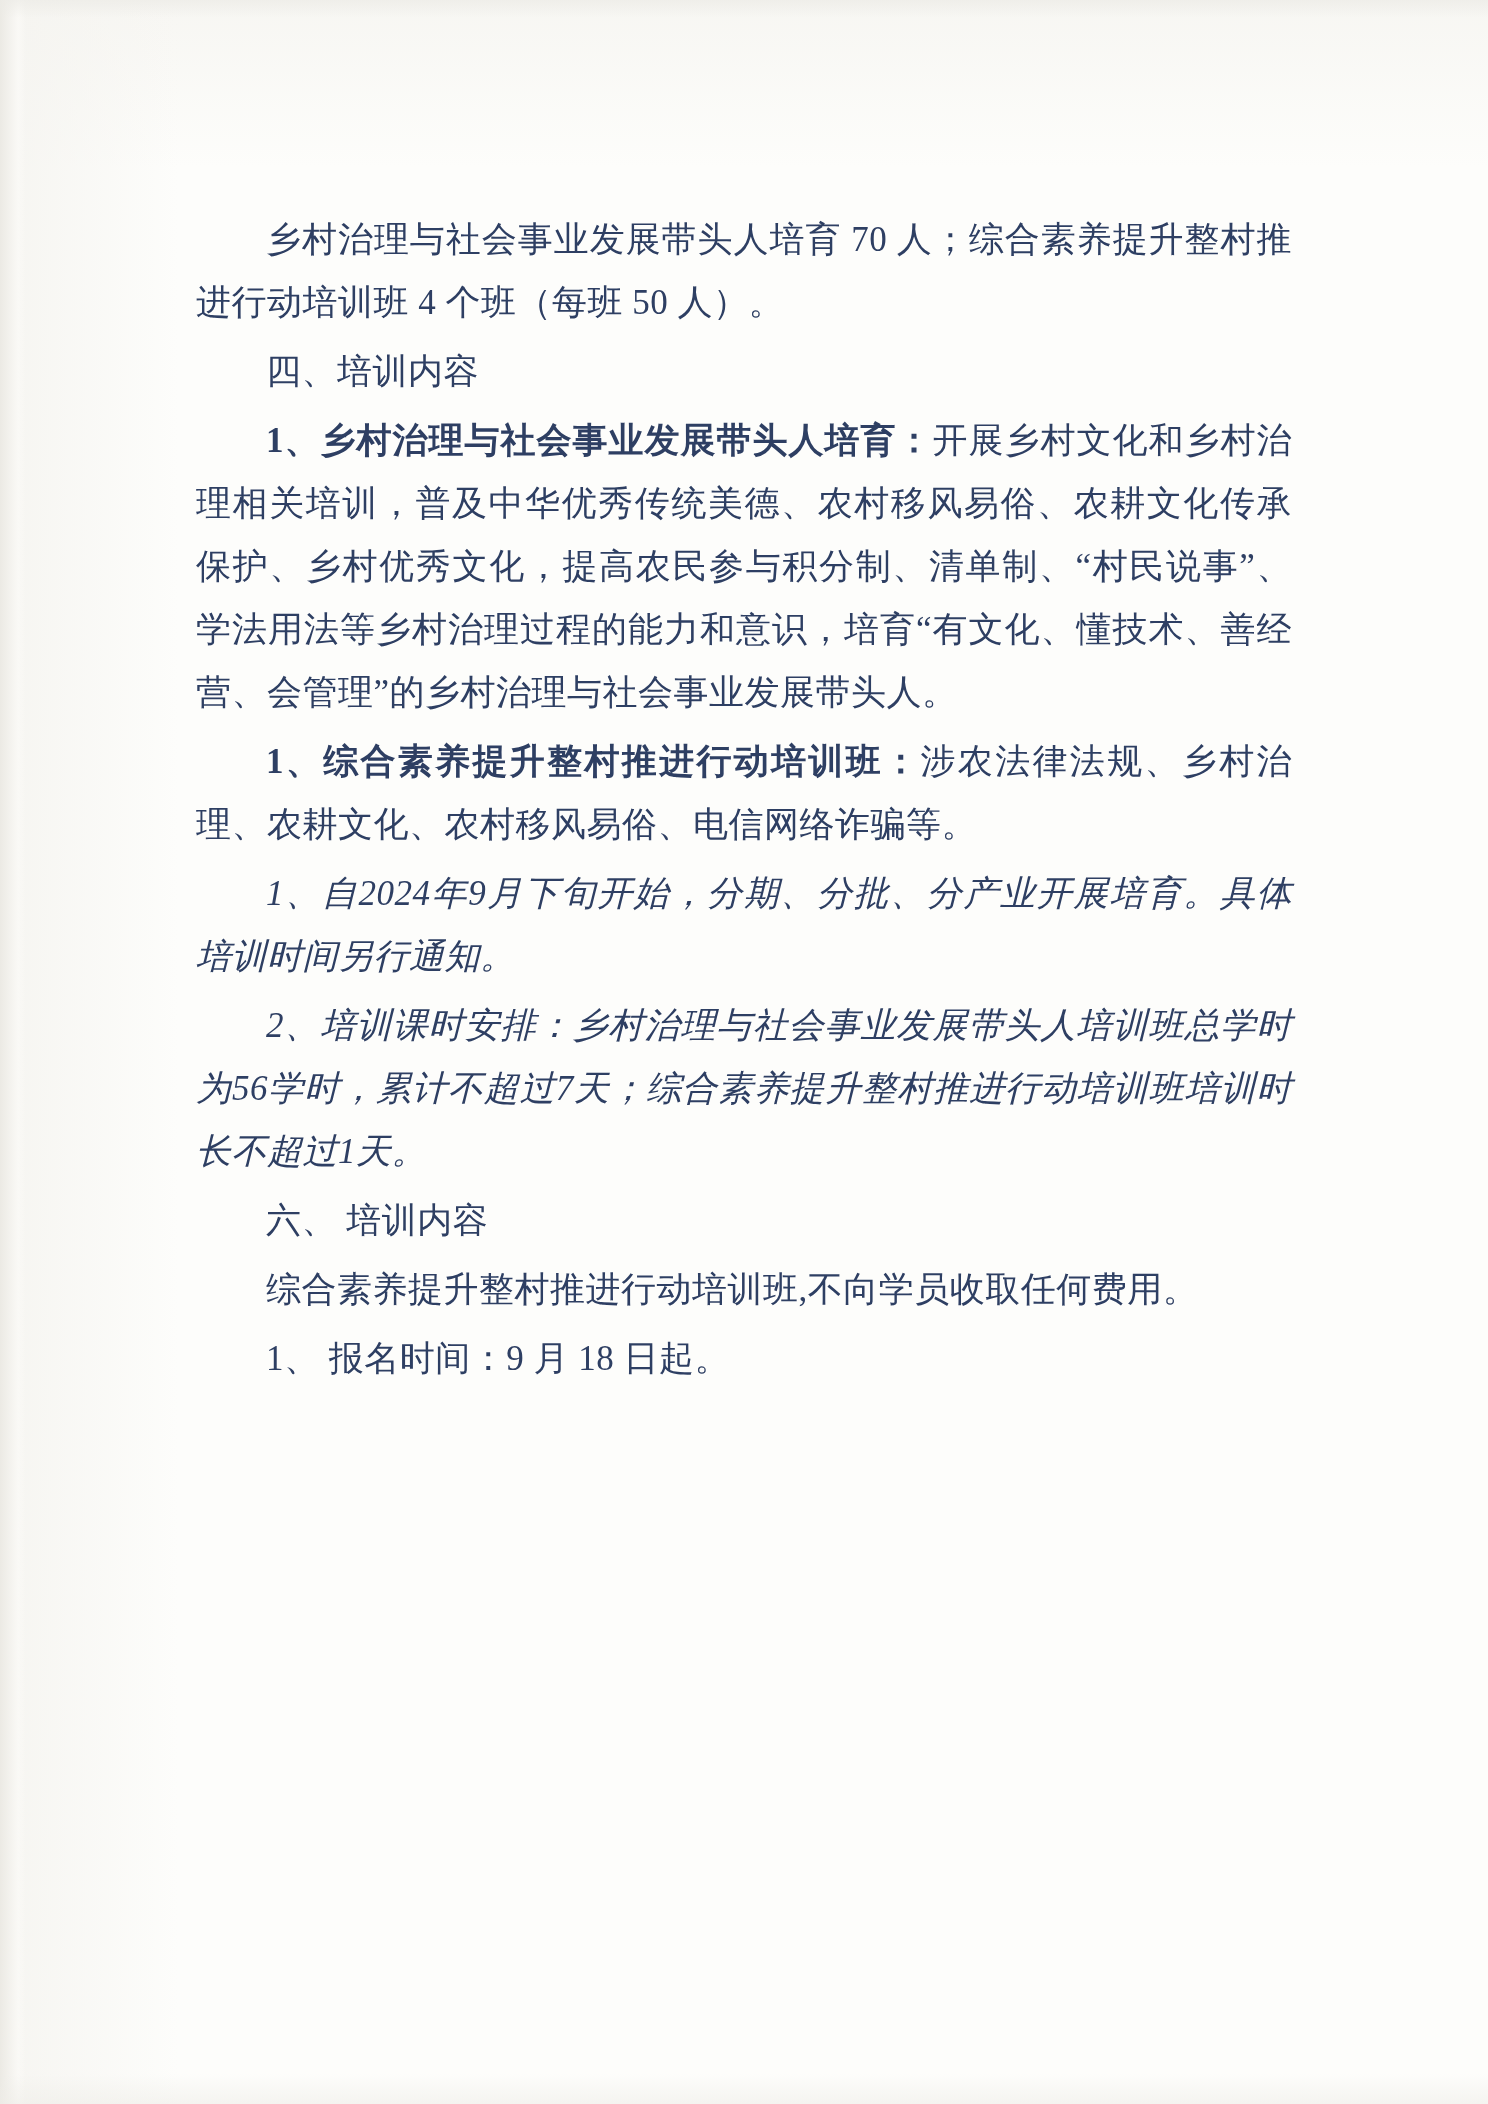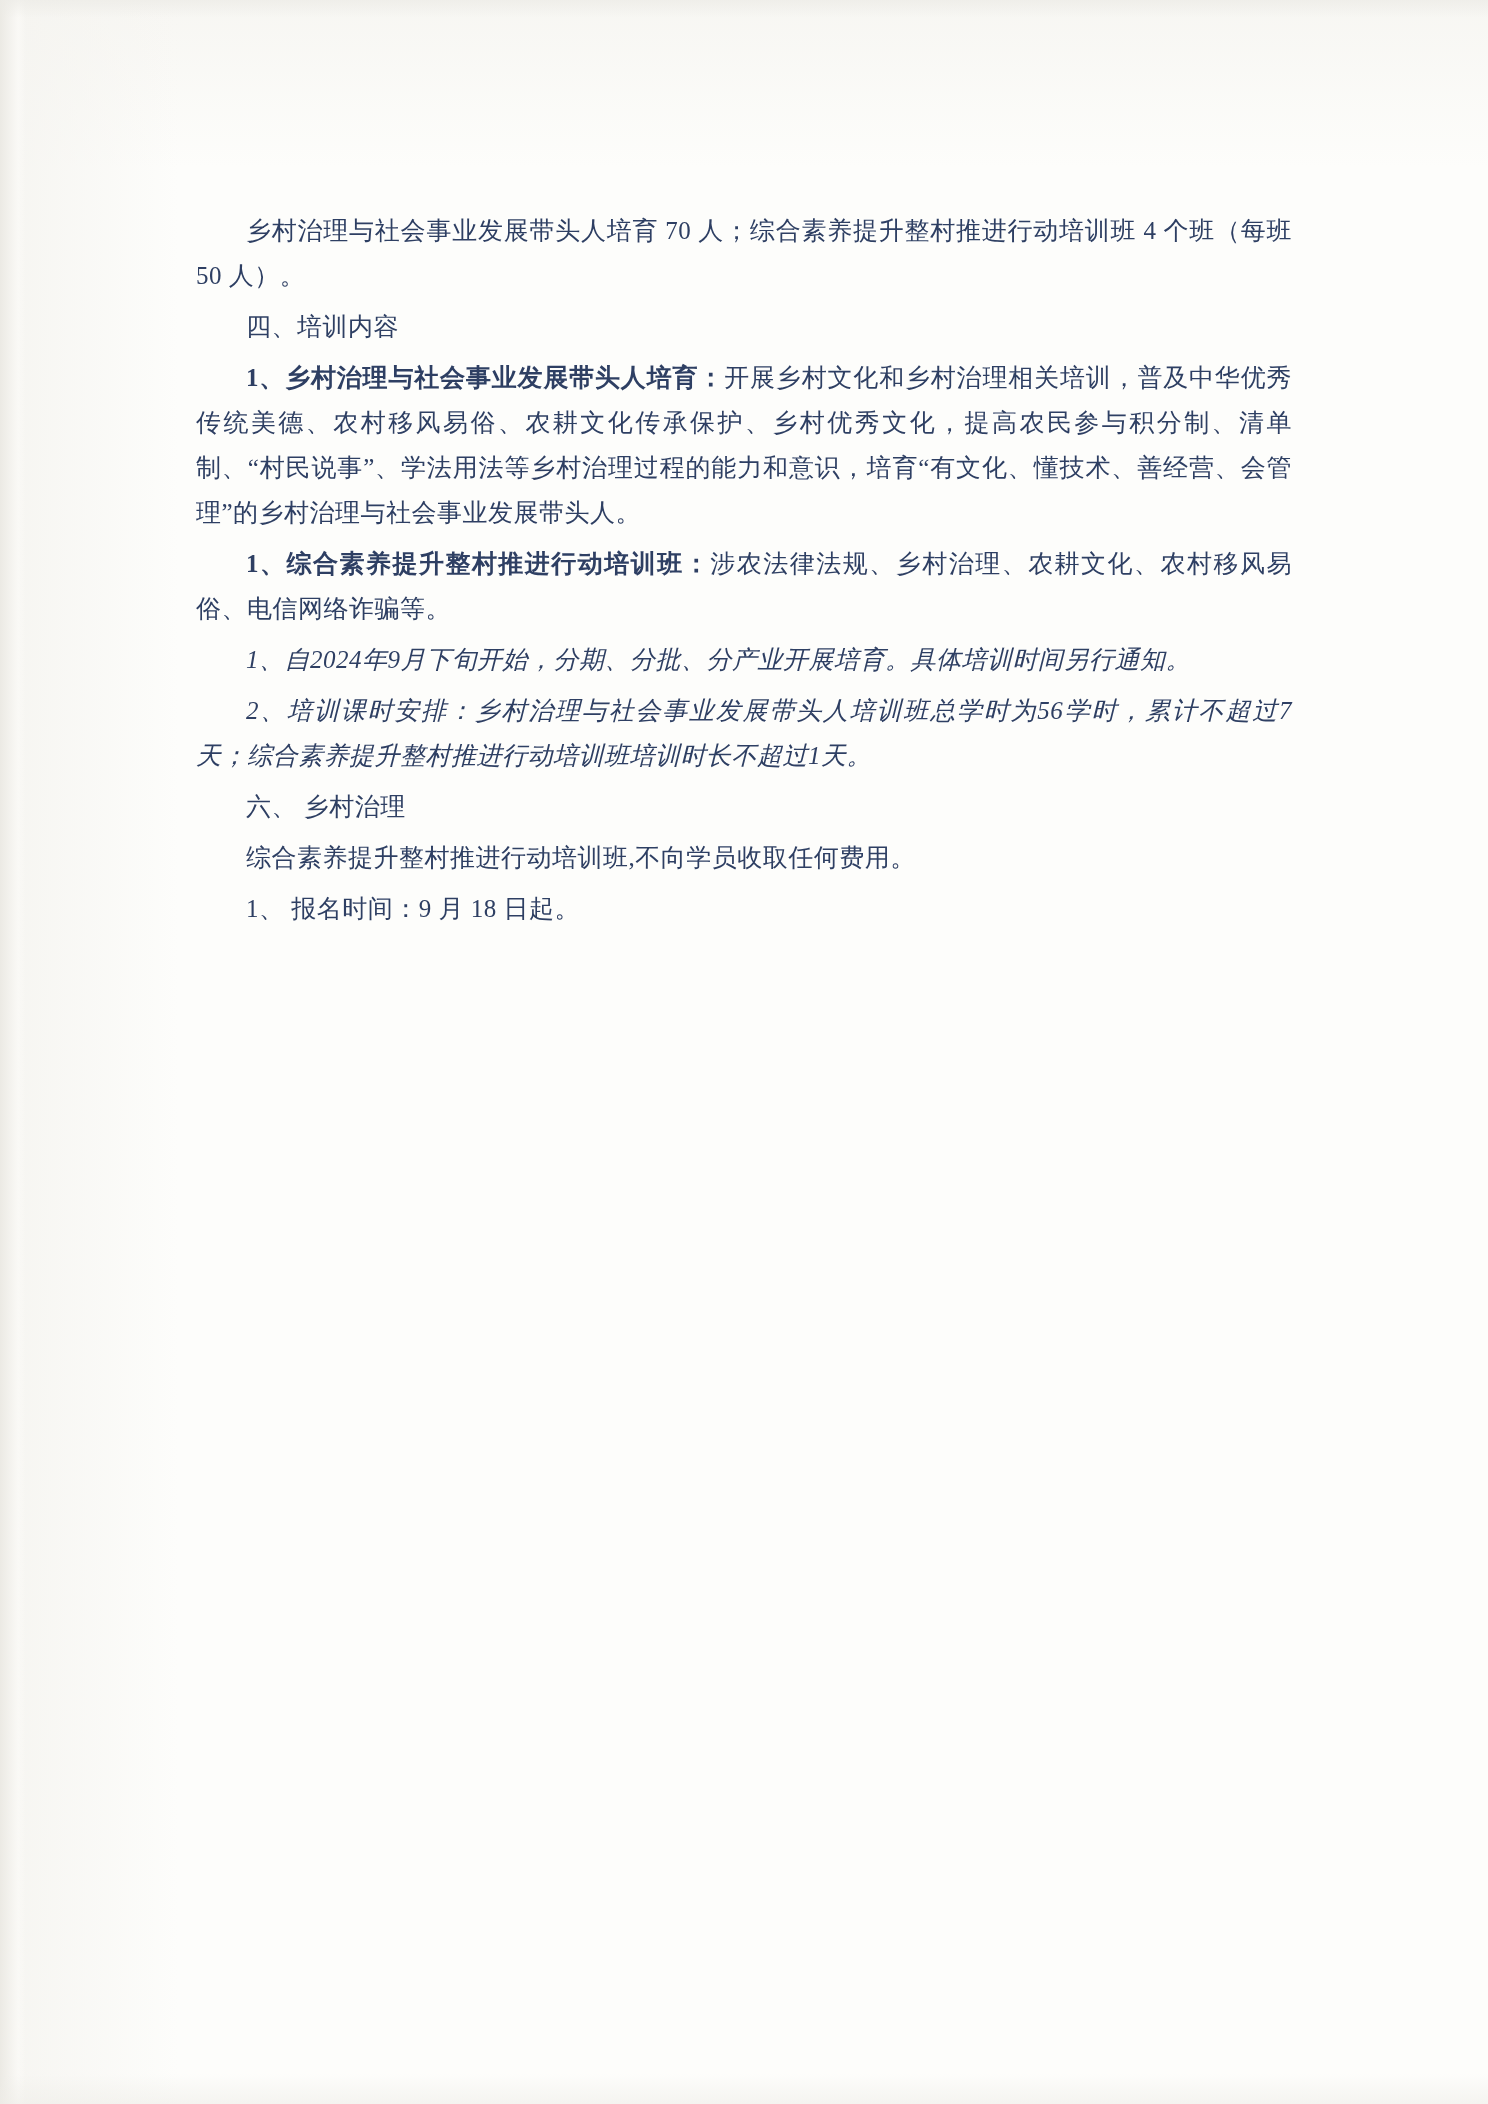--- a/index.html
+++ b/index.html
@@ -47,21 +47,21 @@
 
   .doc-body {
     position: absolute;
     left: 196px;
     top: 208px;
     width: 1112px;
   }
 
   p.para {
     margin: 0 16px 6px 0;
-    font-size: 25px;
+    font-size: 35px;
     line-height: 1.80;
     color: #2e3f63;
     letter-spacing: 0.5px;
     text-align: justify;
     text-justify: inter-ideograph;
   }
   p.indent {
     text-indent: 2em;
   }
   .heading {
@@ -101,21 +101,21 @@
 
     <p class="para indent ink-3">
       <span class="bold-lead">1、综合素养提升整村推进行动培训班：</span><span>涉农法律法规、乡村治理、农耕文化、农村移风易俗、电信网络诈骗等。</span>
     </p>
 
 
     <p class="para indent ink-4">1、自2024年9月下旬开始，分期、分批、分产业开展培育。具体培训时间另行通知。</p>
 
     <p class="para indent ink-4">2、培训课时安排：乡村治理与社会事业发展带头人培训班总学时为56学时，累计不超过7天；综合素养提升整村推进行动培训班培训时长不超过1天。</p>
 
-    <p class="para indent heading ink-5">六、 乡村治理</p>
+    <p class="para indent heading ink-5">六、 培训内容</p>
 
     <p class="para indent ink-6">综合素养提升整村推进行动培训班,不向学员收取任何费用。</p>
 
 
     <p class="para indent ink-7">1、 报名时间：9 月 18 日起。</p>
 
   </div>
 </div>
 
 </body></html>

